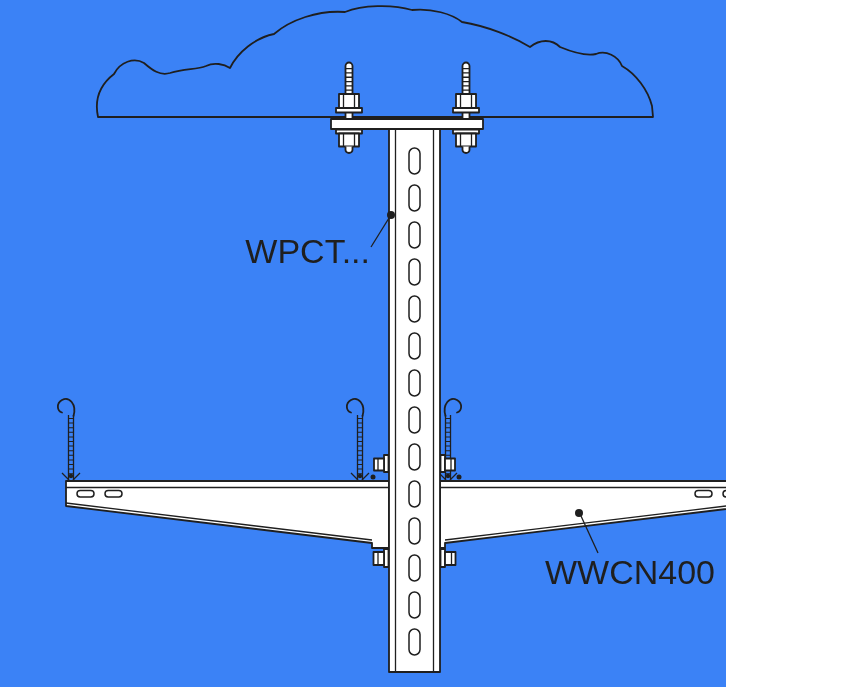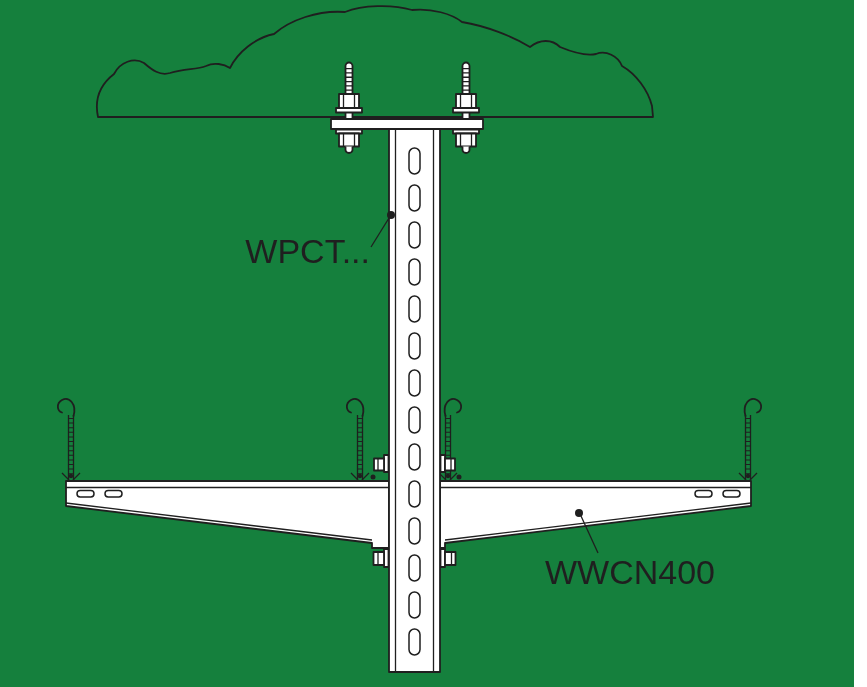--- a/index.html
+++ b/index.html
@@ -1,20 +1,20 @@
 <!DOCTYPE html>
 <html><head>
 <meta charset="utf-8">
 <style>
   html, body { margin: 0; padding: 0; background: #ffffff; }
   .canvas {
     position: relative;
-    width: 854px;
+    width: 726px;
     height: 687px;
-    background: #15803d;
+    background: #3b82f6;
     overflow: hidden;
     font-family: "Liberation Sans", sans-serif;
   }
   svg { position: absolute; left: 0; top: 0; }
   .ln   { fill: none; stroke: #1f1f1f; stroke-width: 1.8; stroke-linejoin: round; stroke-linecap: round; }
   .lnf  { fill: #ffffff; stroke: #1f1f1f; stroke-width: 1.8; stroke-linejoin: round; }
   .thin { fill: none; stroke: #1f1f1f; stroke-width: 1.3; }
   .slot { fill: #ffffff; stroke: #1f1f1f; stroke-width: 1.5; }
   .thread { stroke: #1f1f1f; }
   .dot  { fill: #1f1f1f; stroke: none; }

